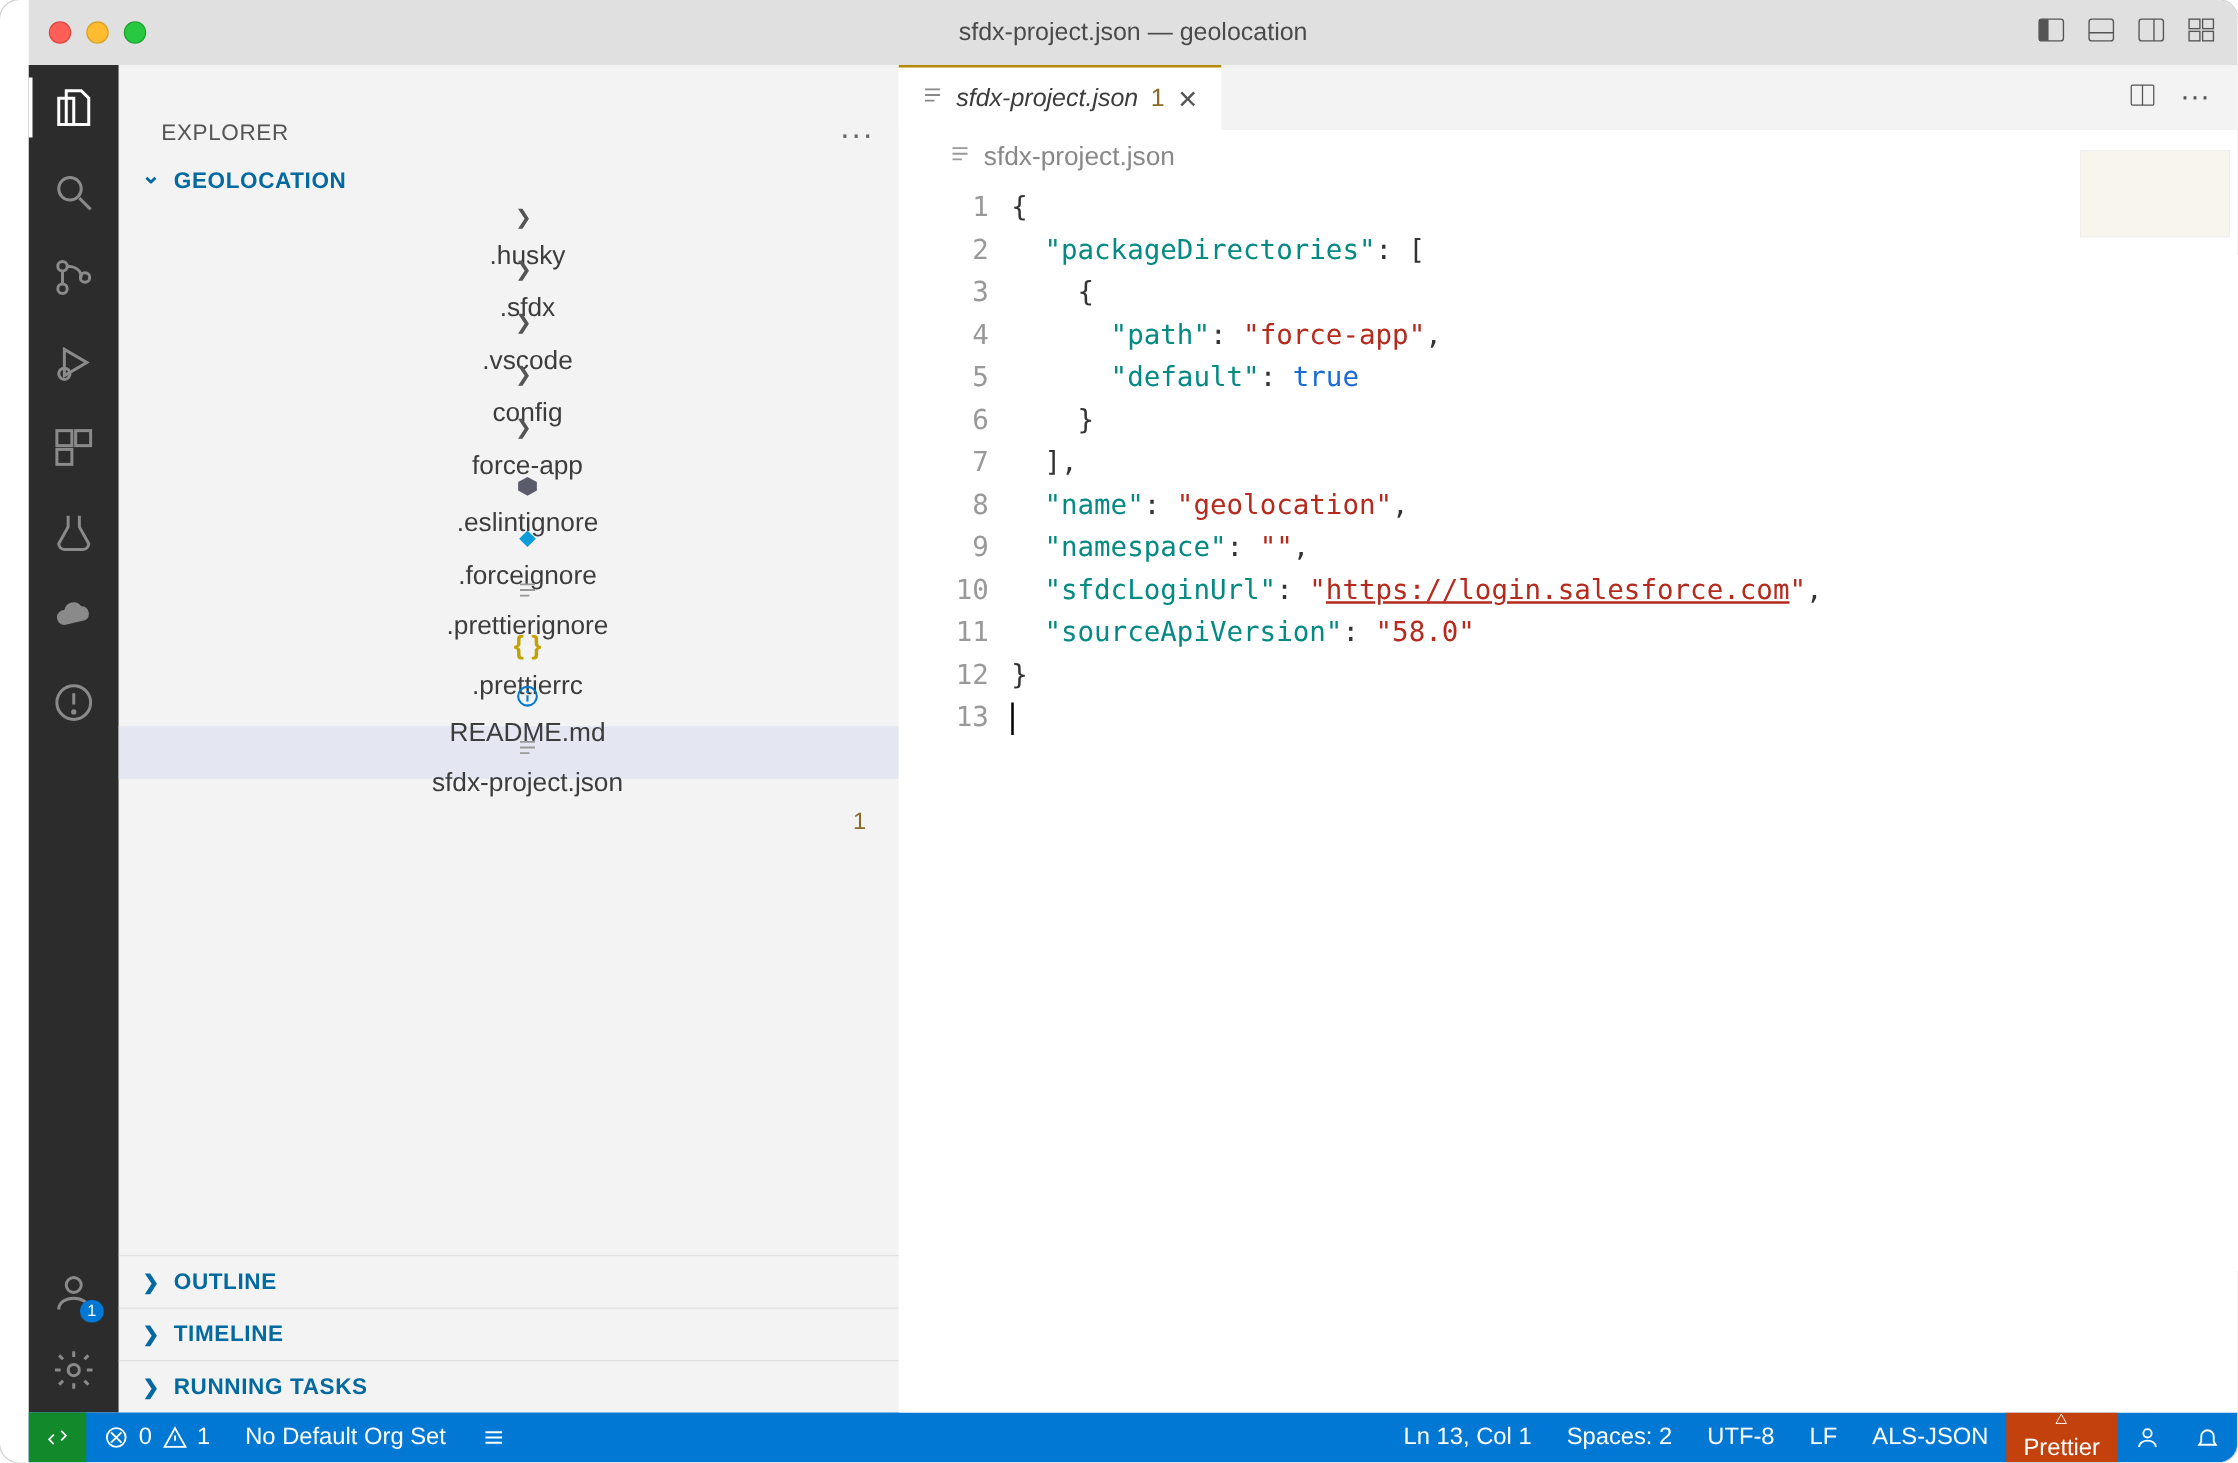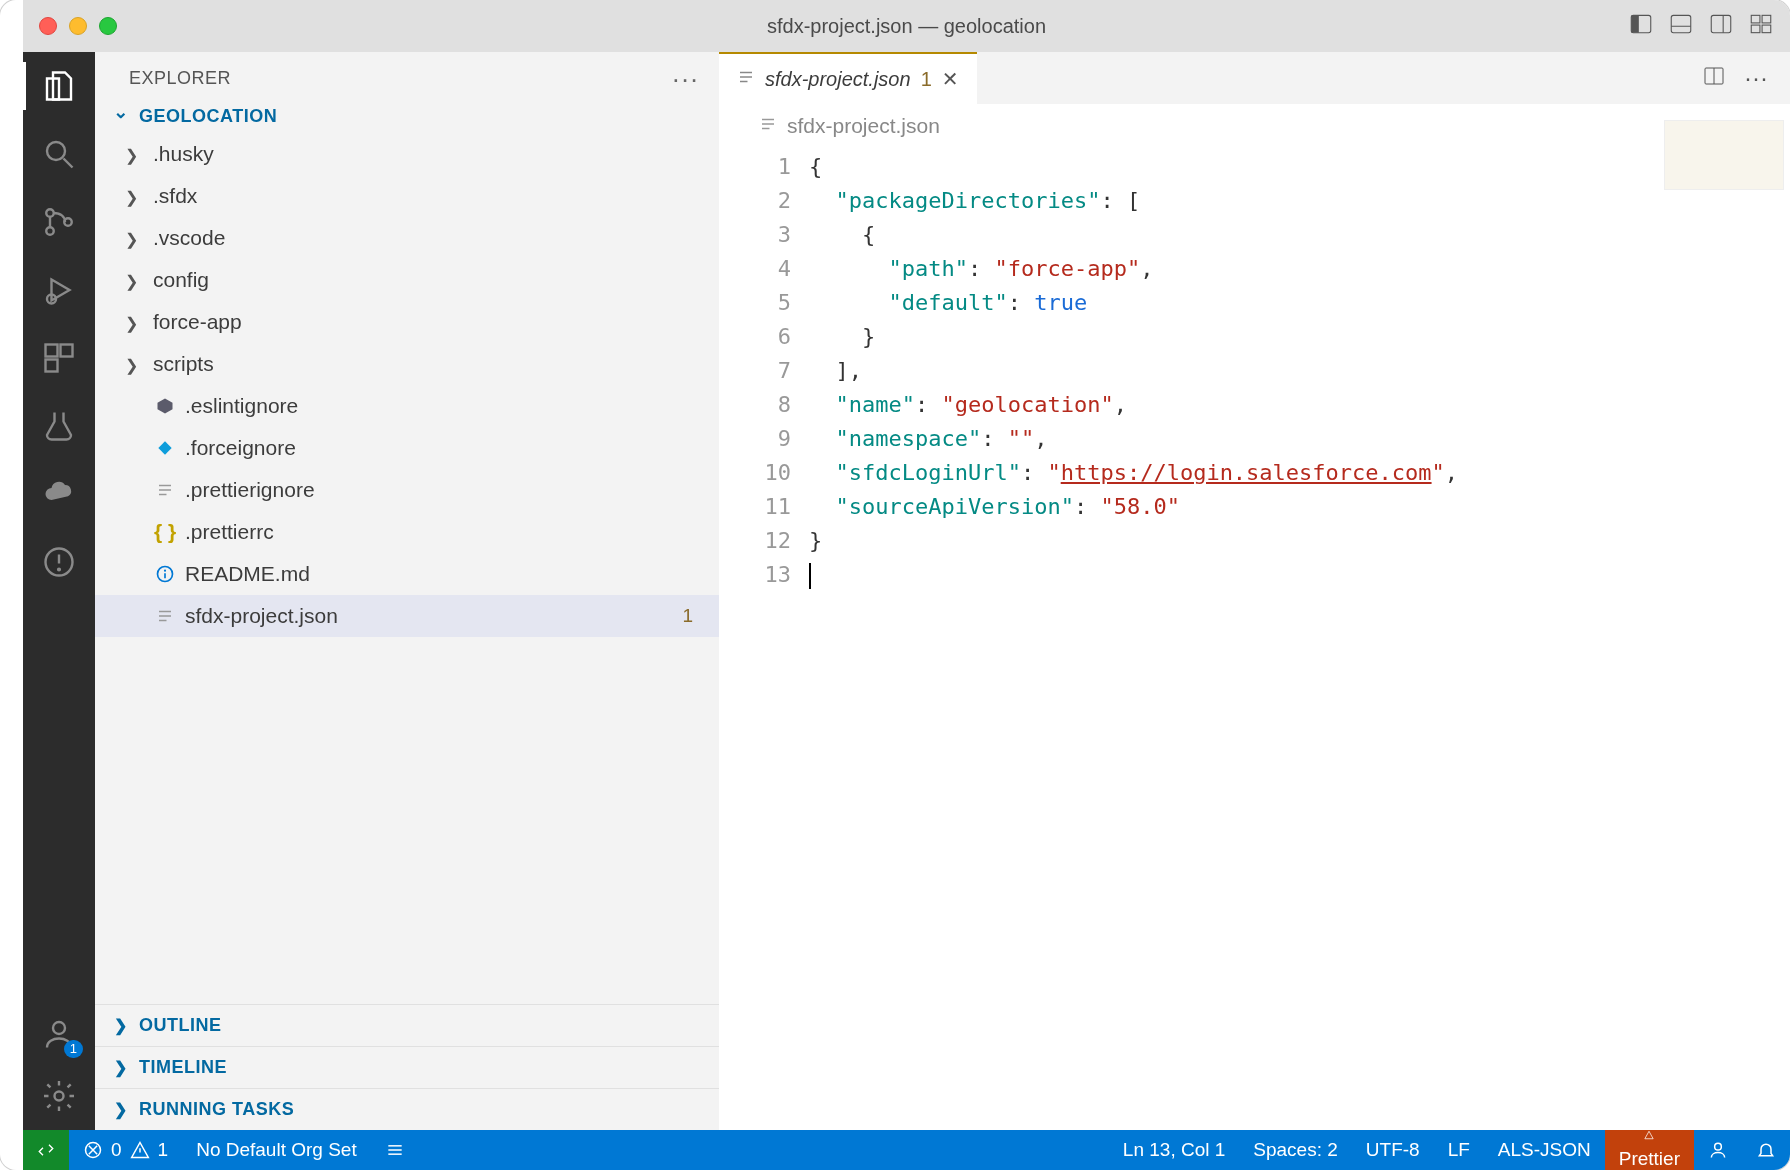--- a/index.html
+++ b/index.html
@@ -20,26 +20,26 @@
 
 .activitybar { width: 72px; background: #2c2c2c; display: flex; flex-direction: column; align-items: center; padding-top: 14px; gap: 28px; }
 .activitybar .ab-item { width: 40px; height: 40px; color: #8a8a8a; display: flex; align-items: center; justify-content: center; position: relative; }
 .activitybar .ab-item.active { color: #fff; }
 .activitybar .ab-item.active::before { content: ""; position: absolute; left: -16px; top: -4px; width: 3px; height: 48px; background: #fff; }
 .activitybar svg { width: 36px; height: 36px; stroke: currentColor; fill: none; stroke-width: 1.6; }
 .activitybar .ab-bottom { margin-top: auto; display: flex; flex-direction: column; align-items: center; gap: 22px; padding-bottom: 14px; width:100%; }
 .ab-badge { position:absolute; bottom:-4px; right:-4px; background:#0078d4; color:#fff; font-size:13px; border-radius:10px; padding:0 6px; line-height:18px; }
 
 .sidebar { width: 624px; background: #f3f3f3; display: flex; flex-direction: column; }
-.side-head { display: flex; align-items: center; padding: 16px 20px 10px 34px; color: #555; font-size: 18px; letter-spacing: .5px; }
+.side-head { display: flex; align-items: center; padding: 16px 20px 10px 34px; color: #555; font-size: 18px; letter-spacing: .5px; margin-top: 28px; }
 .side-head .dots { margin-left: auto; color: #666; font-size: 26px; line-height: 10px; }
 .section-head { display: flex; align-items: center; gap: 8px; padding: 6px 0 6px 16px; font-weight: 700; font-size: 18px; color: #0369a1; letter-spacing: .5px; }
 .section-head .chev { width: 20px; text-align: center; }
 .tree { flex: 0 0 auto; }
-.tree-item { display: flex; align-items: center; gap: 8px; height: 42px; padding-left: 30px; font-size: 21px; color: #3c3c3c; }
+.tree-item { display: flex; align-items: center; gap: 8px; height: 42px; padding-left: 30px; font-size: 21px; color: #3c3c3c; flex-direction: column; }
 .tree-item .twist { width: 20px; color: #555; }
 .tree-item .icon { width: 24px; display: inline-flex; justify-content: center; }
 .tree-item.selected { background: #e4e6f1; }
 .tree-item .trail { margin-left: auto; padding-right: 26px; color: #8a6b2a; font-size: 19px; }
 .collapsed-sections { margin-top: auto; }
 .collapsed-sections .section-head { border-top: 1px solid #e0e0e0; padding: 10px 0 10px 16px; }
 
 .editor-area { flex: 1; display: flex; flex-direction: column; background: #fff; position: relative; }
 .tabbar { display: flex; align-items: center; height: 52px; background: #f3f3f3; }
 .tab { display: flex; align-items: center; gap: 10px; height: 100%; padding: 0 18px; background: #fff; border-top: 2px solid #b58900; font-size: 20px; color: #3c3c3c; font-style: italic; }
@@ -206,24 +206,20 @@
           </div>
           <div class="tree-item">
             <span class="twist chev-r"></span>
             <span>config</span>
           </div>
           <div class="tree-item">
             <span class="twist chev-r"></span>
             <span>force-app</span>
           </div>
           <div class="tree-item">
-            <span class="twist chev-r"></span>
-            <span>scripts</span>
-          </div>
-          <div class="tree-item">
             <span class="twist"></span>
             <span class="icon">
               <svg width="20" height="20" viewBox="0 0 24 24">
                 <polygon points="12,3 21,8 21,16 12,21 3,16 3,8" fill="#5b5b6b"></polygon>
               </svg>
             </span>
             <span>.eslintignore</span>
           </div>
           <div class="tree-item">
             <span class="twist"></span>

